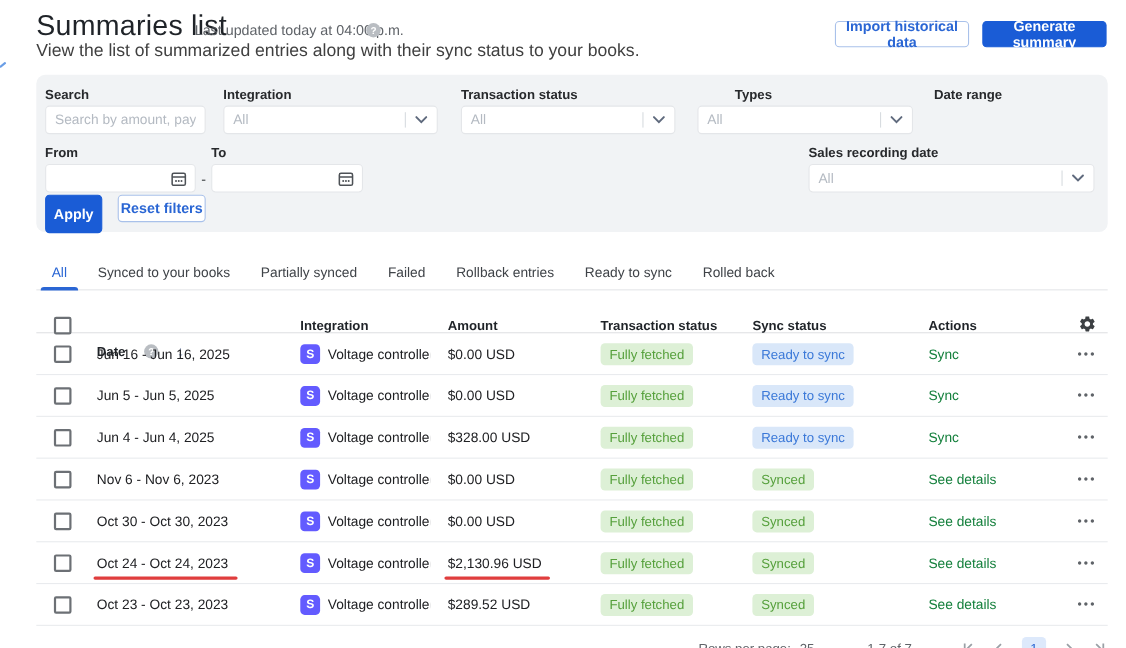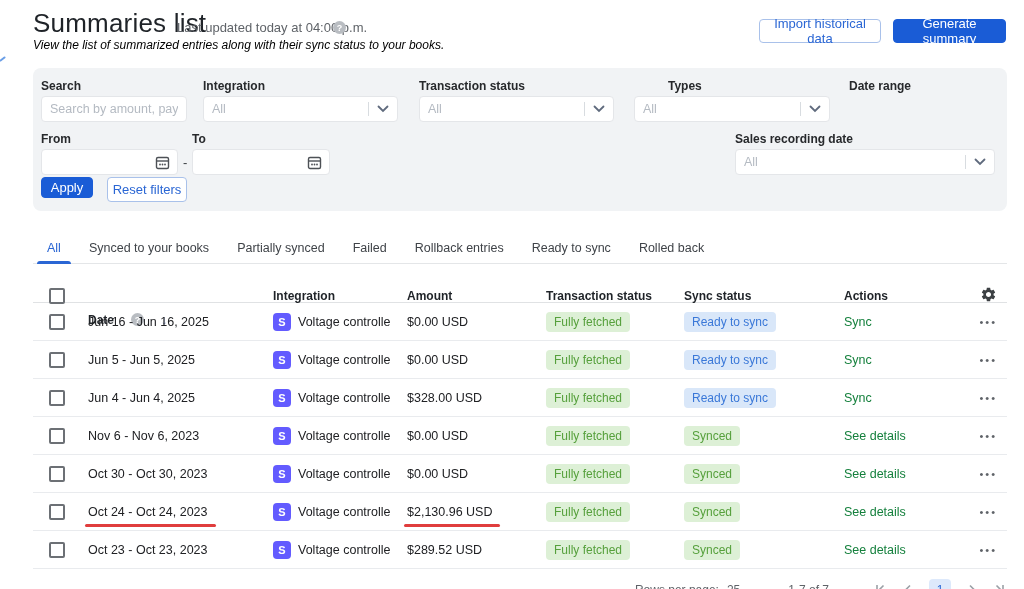--- a/index.html
+++ b/index.html
@@ -8,43 +8,43 @@
     position:relative; width:1024px; height:589px; background:#fff; overflow:hidden;
     font-family:"Liberation Sans","DejaVu Sans",sans-serif; color:#202124;padding-left:11px;
   }
   
   .page-title { position:absolute; left:33px; top:8px; font-size:26px; font-weight:400; color:#1f2328; letter-spacing:.2px; }
   .last-updated { position:absolute; left:177px; top:20px; font-size:13px; color:#5f6368; }
   .help-circle { display:inline-flex; align-items:center; justify-content:center;
     width:13px; height:13px; border-radius:50%; background:#b9bdc2; color:#fff;
     font-size:9px; font-weight:700; }
   .title-help { position:absolute; left:333px; top:21px; }
-  .subtitle { position:absolute; left:33px; top:38px; font-size:12px; color:#000000;font-style:italic; }
+  .subtitle { position:absolute; left:33px; top:38px; font-size:16px; color:#404040; }
   .btn { display:inline-flex; align-items:center; justify-content:center; border-radius:4px;
-    font-size:13px; font-weight:400; cursor:pointer; font-family:inherit; }
+    font-size:13px; font-weight:700; cursor:pointer; font-family:inherit; }
   .btn-outline { border:1px solid #a9c1ea; background:#fff; color:#2a66d4; }
   .btn-primary { border:1px solid #1a5cd6; background:#1a5cd6; color:#fff; }
   .btn-import { position:absolute; left:759px; top:19px; width:122px; height:24px; }
   .btn-generate { position:absolute; left:893px; top:19px; width:113px; height:24px; }
   
   .filter-panel { position:absolute; left:33px; top:68px; width:974px; height:143px;
     background:#f1f3f5; border-radius:8px; }
   .f-label { position:absolute; font-size:12px; font-weight:700; color:#27292c; }
   .f-field { position:absolute; height:26px; background:#fff; border:1px solid #e4e6e9;
     border-radius:4px; display:flex; align-items:center; font-size:12.5px; }
   .f-field input { border:none; outline:none; width:100%; height:100%; padding:0 8px;
     font-size:12.5px; font-family:inherit; color:#202124; background:transparent; }
   .f-field input::placeholder { color:#b4bac2; }
   .sel-value { flex:1; padding:0 8px; color:#b4bac2; white-space:nowrap; overflow:hidden; }
   .sel-value.selected { color:#202124; }
   .sel-divider { width:1px; height:14px; background:#d8dce0; }
   .sel-chevron { padding:0 8px; display:flex; align-items:center; }
   .cal-btn { margin-left:auto; padding:0 7px; display:flex; align-items:center; }
   .range-dash { position:absolute; font-size:13px; color:#3c4043; }
-  .btn-apply { position:absolute; left:8px; top:109px; width:52px; height:21px; }
+  .btn-apply { position:absolute; left:8px; top:109px; width:52px; height:35px; }
   .btn-reset { position:absolute; left:74px; top:109px; width:80px; height:25px; }
   
   .tabs { position:absolute; left:33px; top:233px; width:974px; height:31px;
     display:flex; align-items:stretch; border-bottom:1px solid #e4e6e8; }
   .tab { display:flex; align-items:center; padding:0 14px; font-size:12.5px; color:#3f4348;
     cursor:pointer; position:relative; white-space:nowrap; }
   .tab.active { color:#2a66d4; }
   .tab.active::after { content:''; position:absolute; left:4px; right:4px; bottom:-1px;
     height:3px; background:#2a66d4; border-radius:3px 3px 0 0; }
   

